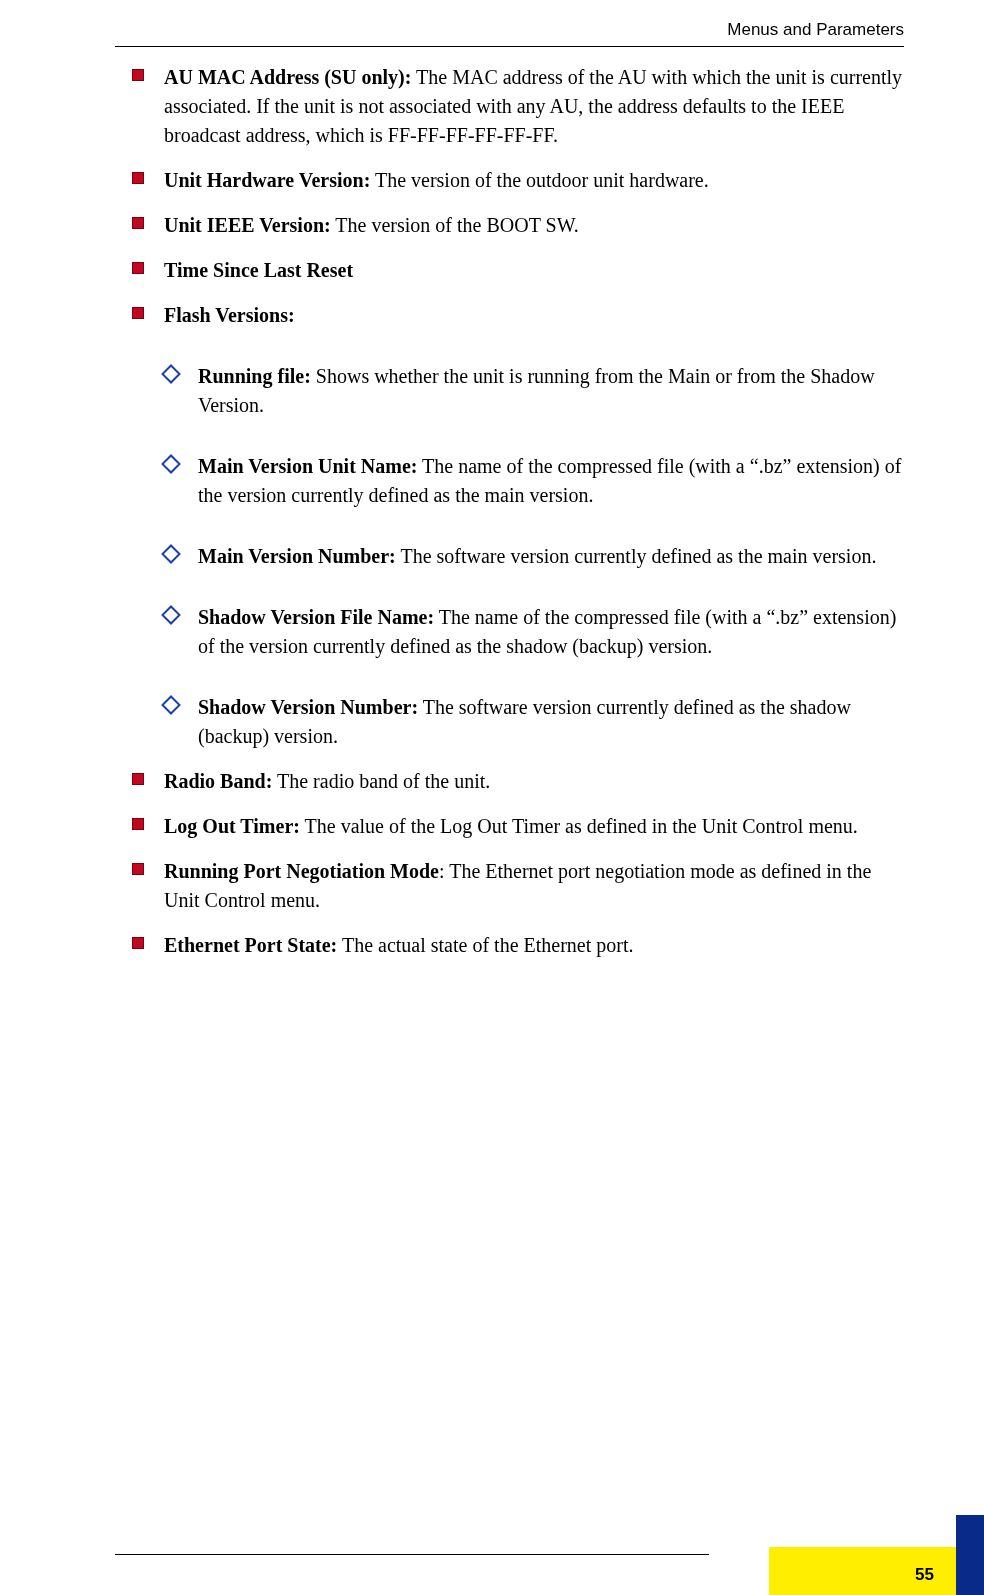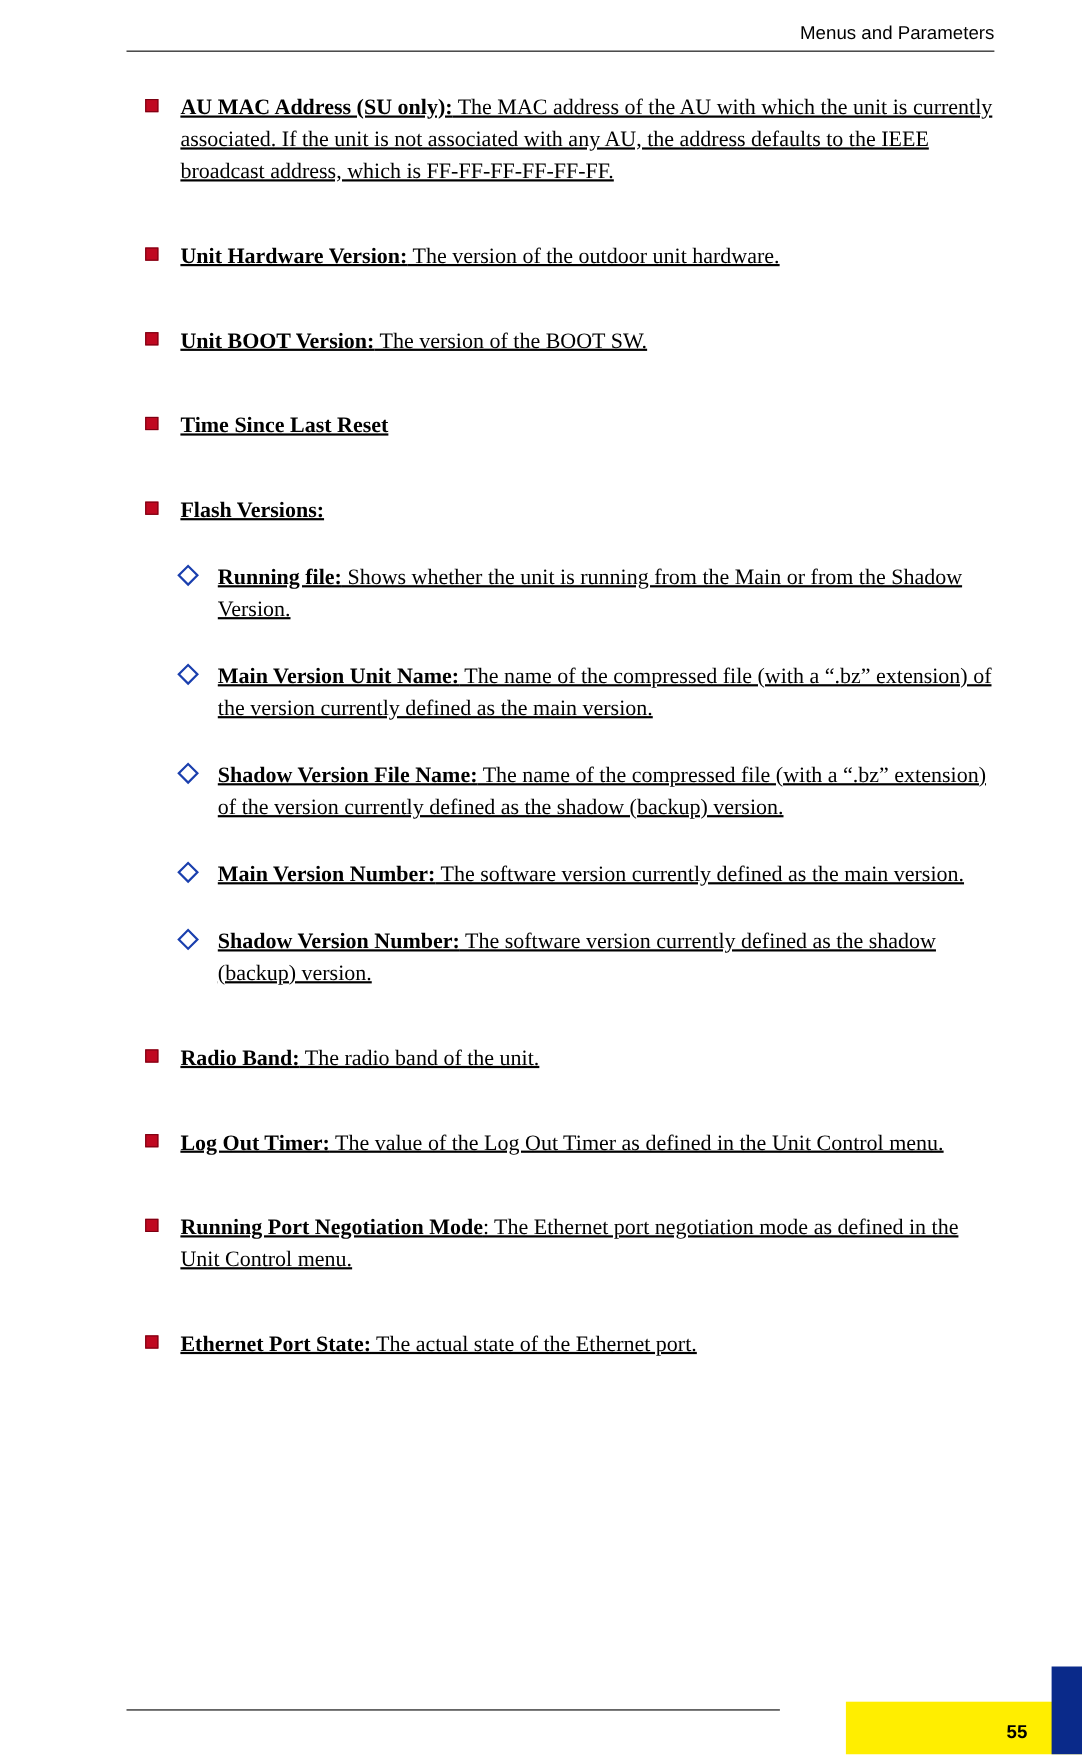--- a/index.html
+++ b/index.html
@@ -1,20 +1,20 @@
 <!DOCTYPE html>
 <html><head>
 <meta charset="utf-8">
 <style>
   * { box-sizing: border-box; margin: 0; padding: 0; }
   html, body { width: 984px; height: 1595px; background: #fff; font-family: Georgia, 'Times New Roman', serif; color: #000; }
   .page { position: relative; width: 984px; height: 1595px; }
   .header { position: absolute; top: 20px; left: 115px; right: 80px; text-align: right; font-family: Arial, Helvetica, sans-serif; font-size: 17px; border-bottom: 1.5px solid #000; padding-bottom: 6px; }
-  .content { position: absolute; top: 76px; left: 130px; right: 80px; text-decoration: underline; }
-  .item { position: relative; padding-left: 34px; margin-top: 48px; font-size: 20px; line-height: 1.45; }
+  .content { position: absolute; top: 55px; left: 130px; right: 80px; }
+  .item { position: relative; padding-left: 34px; margin-top: 16px; font-size: 20px; line-height: 1.45; }
   .item:first-child { margin-top: 8px; }
   .bullet-square { position: absolute; left: 2px; top: 6px; width: 12px; height: 12px; background: #c00820; border: 1px solid #7a0012; }
   .subitems { margin-top: 0; }
   .subitem { position: relative; padding-left: 68px; margin-top: 32px; font-size: 20px; line-height: 1.45; }
   .diamond { position: absolute; left: 34px; top: 5px; width: 14px; height: 14px; border: 2px solid #1a3fae; transform: rotate(45deg); background: #fff; }
   .bold { font-weight: bold; }
   .footer { position: absolute; bottom: 40px; left: 85px; right: 30px; }
   .footer-line { border-top: 1.5px solid #000; margin-left: 30px; margin-right: 245px; }
   .footer-text { font-family: Arial, Helvetica, sans-serif; font-size: 17px; margin-left: 30px; margin-top: 4px; }
   .yellow-bar { position: absolute; right: 0; bottom: 0; width: 215px; height: 48px; background: #ffee00; }
@@ -36,21 +36,21 @@
       <span class="bold">AU MAC Address (SU only):</span><span> The MAC address of the AU with which the unit is currently associated. If the unit is not associated with any AU, the address defaults to the IEEE broadcast address, which is FF-FF-FF-FF-FF-FF.</span>
     </div>
 
     <div class="item">
       <span class="bullet-square"></span>
       <span class="bold">Unit Hardware Version:</span><span> The version of the outdoor unit hardware.</span>
     </div>
 
     <div class="item">
       <span class="bullet-square"></span>
-      <span class="bold">Unit BOOT Version:</span><span> The version of the BOOT SW.</span>
+      <span class="bold">Unit IEEE Version:</span><span> The version of the BOOT SW.</span>
     </div>
 
     <div class="item">
       <span class="bullet-square"></span>
       <span class="bold">Time Since Last Reset</span><span></span>
     </div>
 
     <div class="item">
       <span class="bullet-square"></span>
       <span class="bold">Flash Versions:</span><span></span>
@@ -60,25 +60,25 @@
       <div class="subitem">
         <span class="diamond"></span>
         <span class="bold">Running file:</span><span> Shows whether the unit is running from the Main or from the Shadow Version.</span>
       </div>
       <div class="subitem">
         <span class="diamond"></span>
         <span class="bold">Main Version Unit Name:</span><span> The name of the compressed file (with a “.bz” extension) of the version currently defined as the main version.</span>
       </div>
       <div class="subitem">
         <span class="diamond"></span>
-        <span class="bold">Shadow Version File Name:</span><span> The name of the compressed file (with a “.bz” extension) of the version currently defined as the shadow (backup) version.</span>
+        <span class="bold">Main Version Number:</span><span> The software version currently defined as the main version.</span>
       </div>
       <div class="subitem">
         <span class="diamond"></span>
-        <span class="bold">Main Version Number:</span><span> The software version currently defined as the main version.</span>
+        <span class="bold">Shadow Version File Name:</span><span> The name of the compressed file (with a “.bz” extension) of the version currently defined as the shadow (backup) version.</span>
       </div>
       <div class="subitem">
         <span class="diamond"></span>
         <span class="bold">Shadow Version Number:</span><span> The software version currently defined as the shadow (backup) version.</span>
       </div>
     </div>
 
     <div class="item">
       <span class="bullet-square"></span>
       <span class="bold">Radio Band:</span><span> The radio band of the unit.</span>

